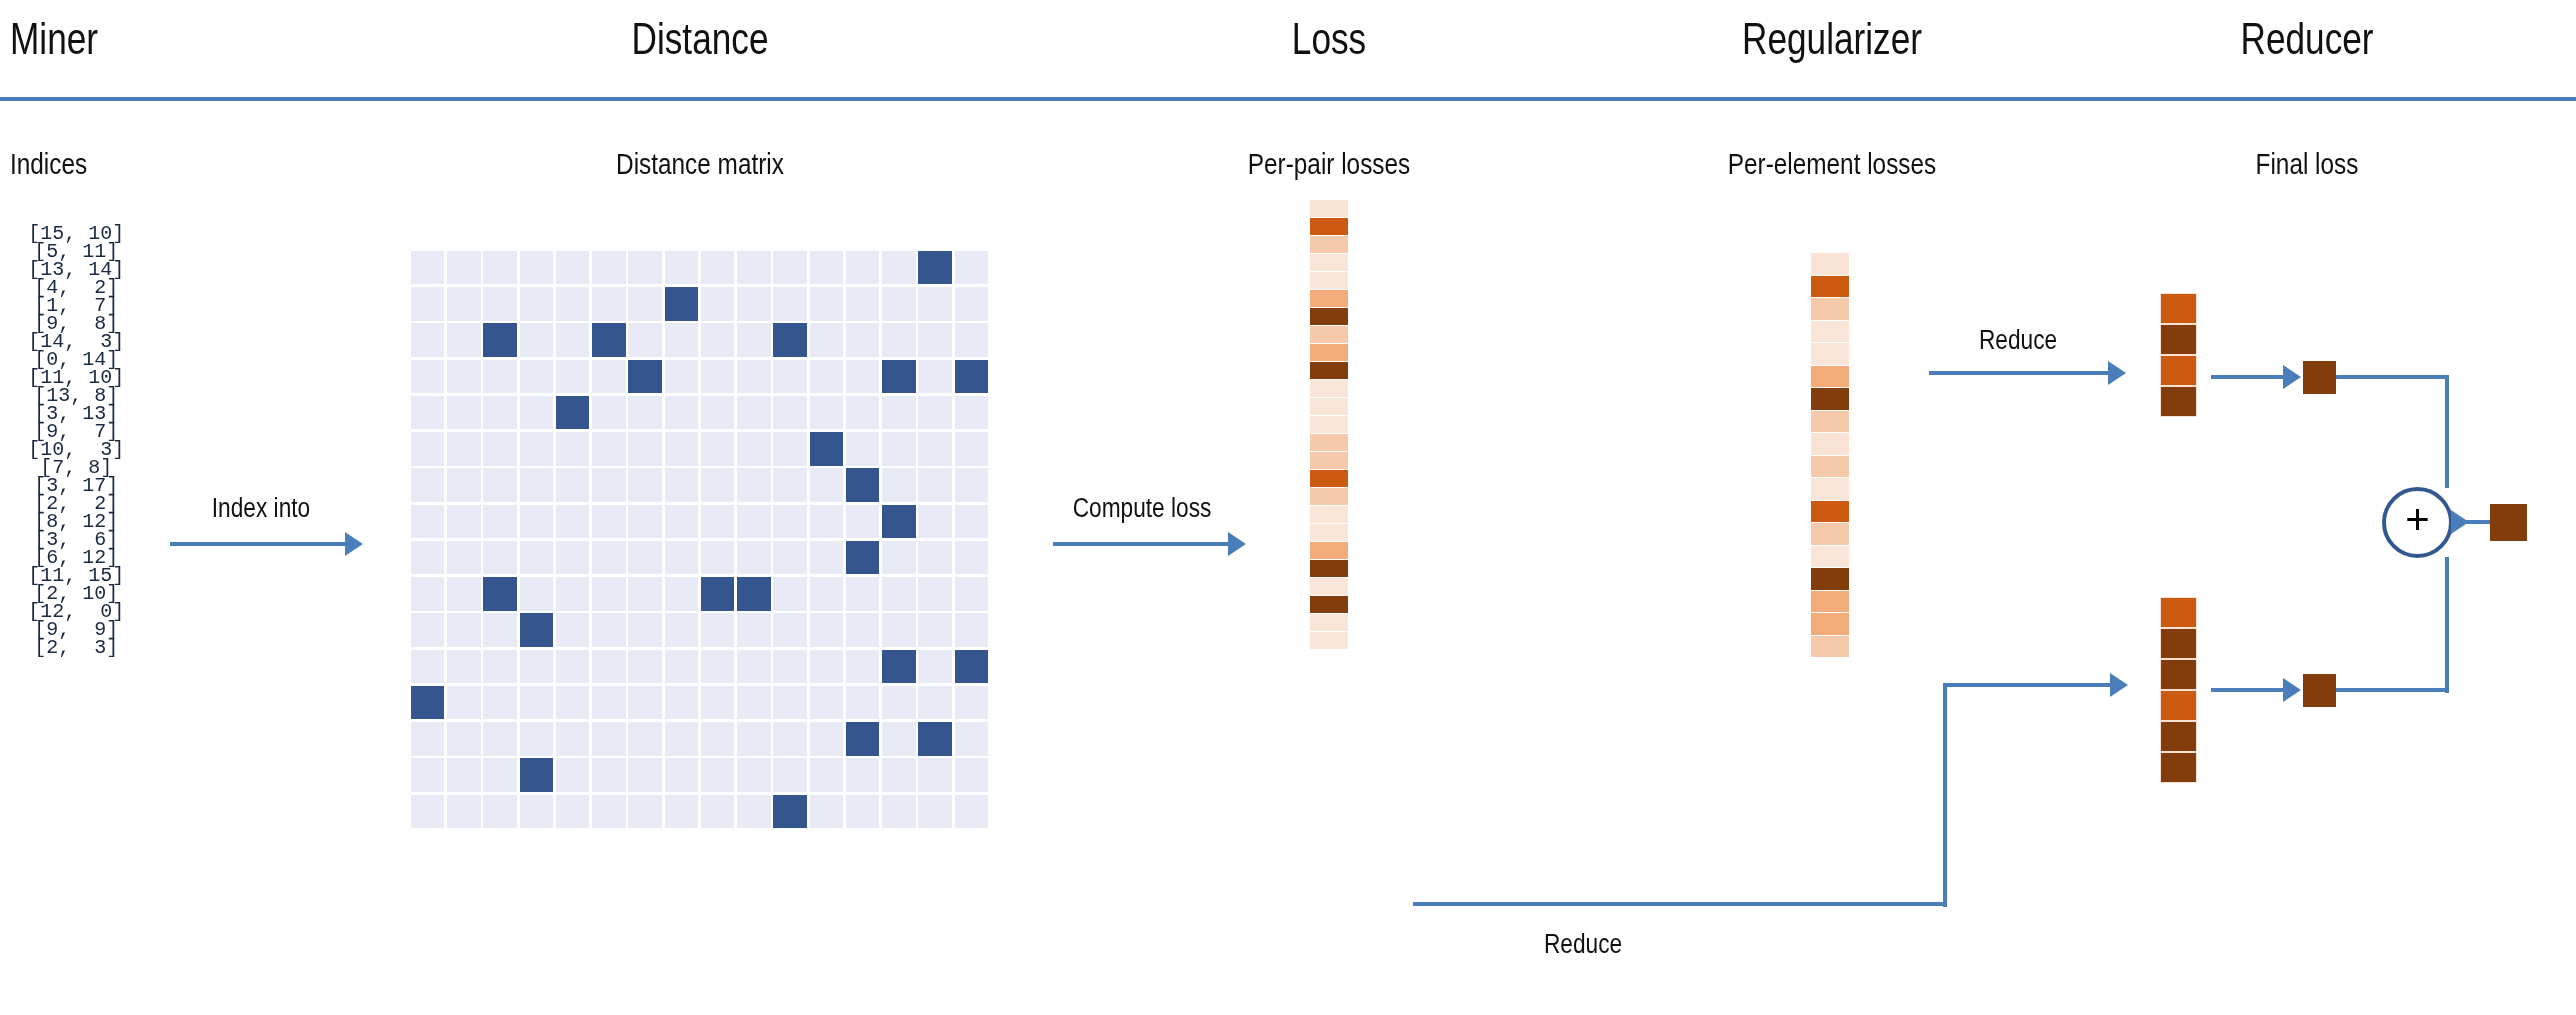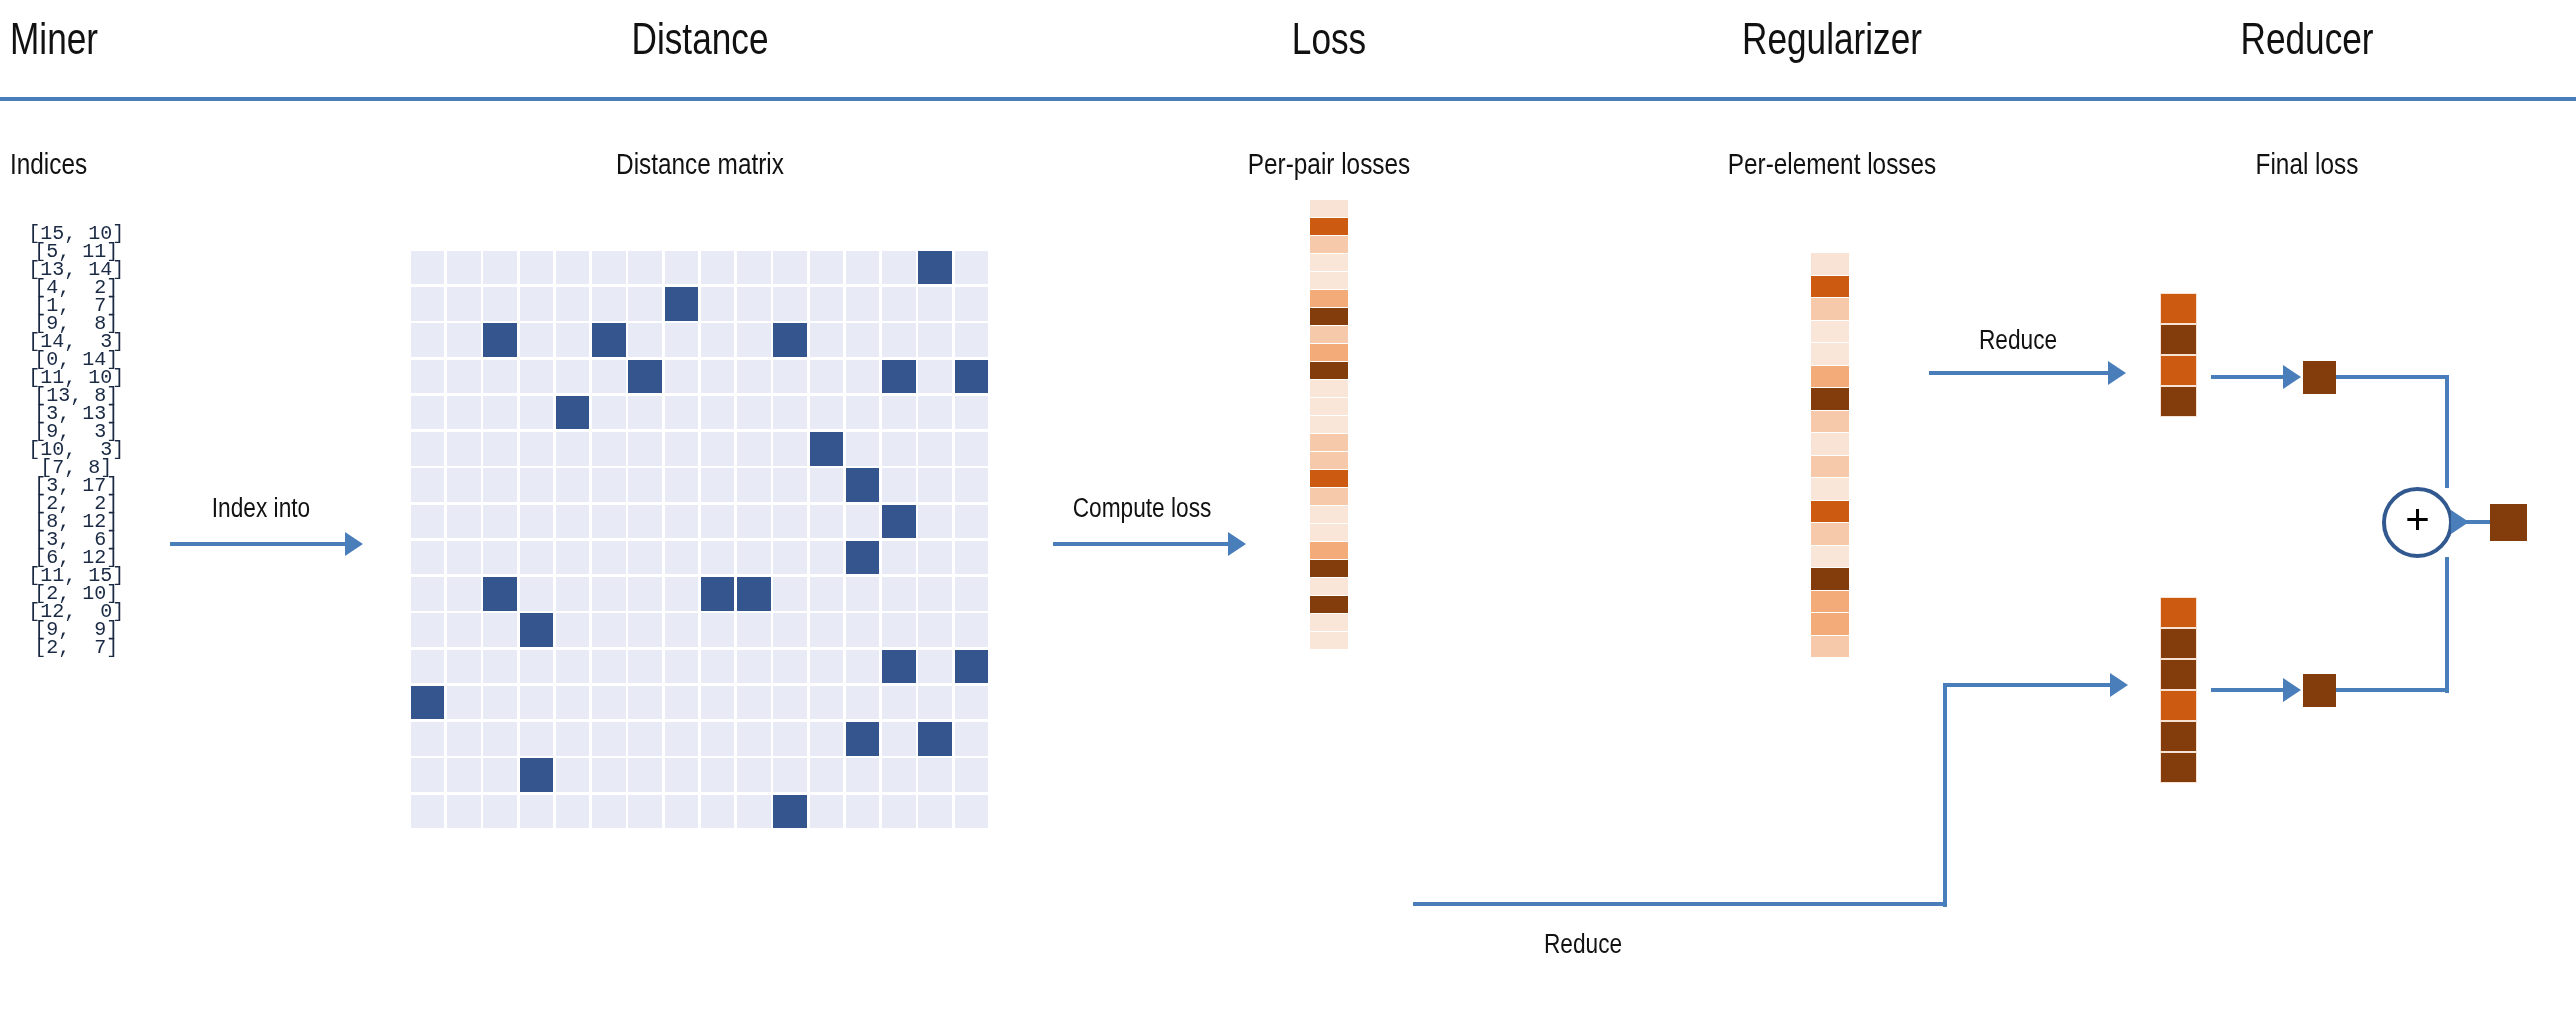--- a/index.html
+++ b/index.html
@@ -136,33 +136,33 @@
       <div class="ix">[5, 11]</div>
       <div class="ix">[13, 14]</div>
       <div class="ix">[4,  2]</div>
       <div class="ix">[1,  7]</div>
       <div class="ix">[9,  8]</div>
       <div class="ix">[14,  3]</div>
       <div class="ix">[0, 14]</div>
       <div class="ix">[11, 10]</div>
       <div class="ix">[13, 8]</div>
       <div class="ix">[3, 13]</div>
-      <div class="ix">[9,  3]</div>
+      <div class="ix">[9,  7]</div>
       <div class="ix">[10,  3]</div>
       <div class="ix">[7, 8]</div>
       <div class="ix">[3, 17]</div>
       <div class="ix">[2,  2]</div>
       <div class="ix">[8, 12]</div>
       <div class="ix">[3,  6]</div>
       <div class="ix">[6, 12]</div>
       <div class="ix">[11, 15]</div>
       <div class="ix">[2, 10]</div>
       <div class="ix">[12,  0]</div>
       <div class="ix">[9,  9]</div>
-      <div class="ix">[2,  7]</div>
+      <div class="ix">[2,  3]</div>
     </div>
 
   <div class="arrow-line" style="left:170px; top:542px; width:177px;"></div>
   <div class="arrow-head" style="left:345px; top:532px;"></div>
   <div class="alabel" style="left:261px; top:495px;">Index into</div>
 
   <div id="matrix">
       <div class="cell"></div>
       <div class="cell"></div>
       <div class="cell"></div>

